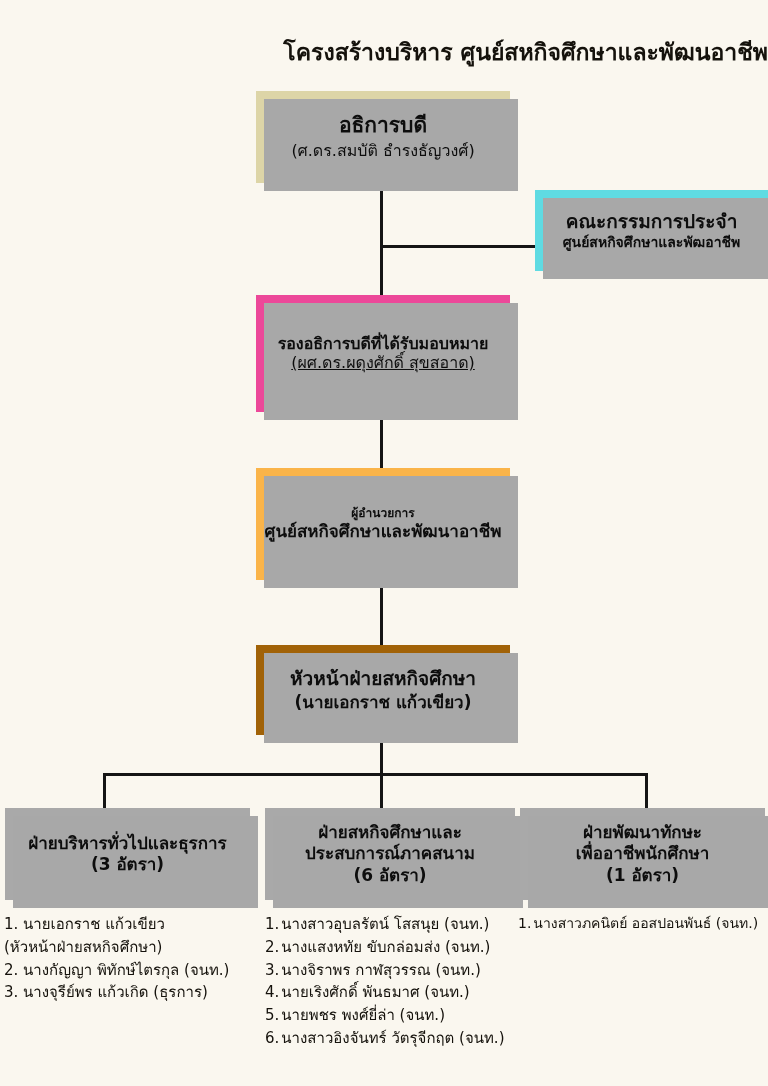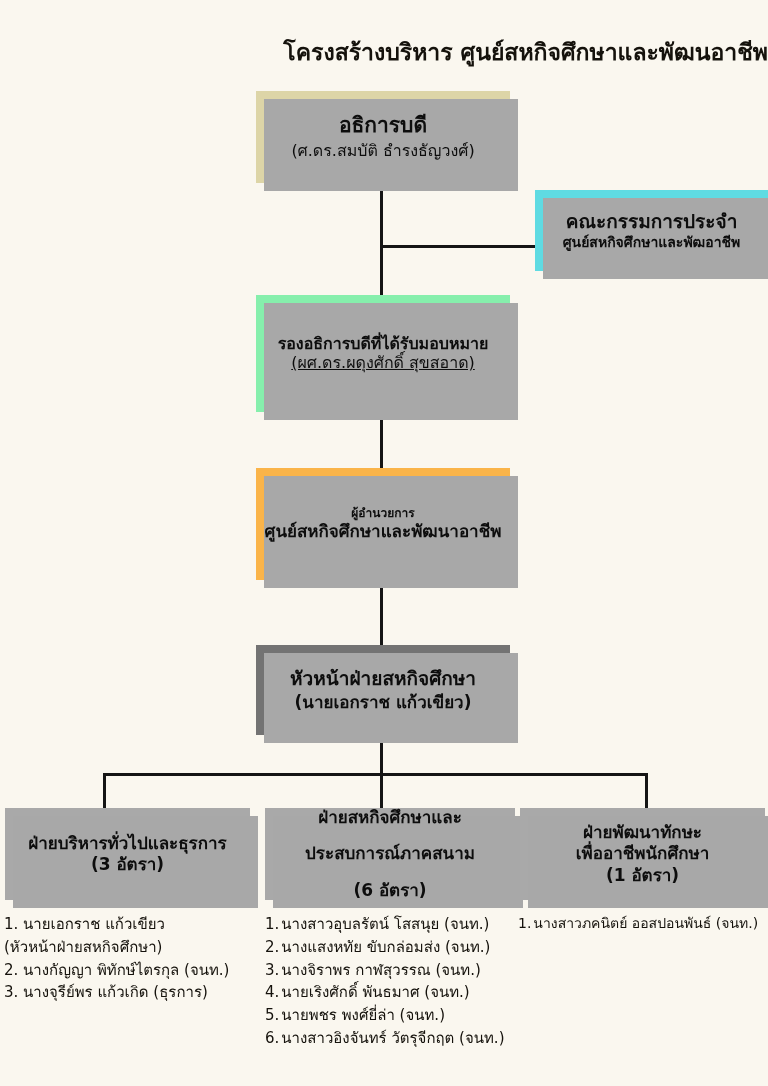--- a/index.html
+++ b/index.html
@@ -78,51 +78,51 @@
   #node-committee {
     left: 535px; top: 190px; width: 233px; height: 81px;
     background: #5fdbe2;
     padding: 0 6px;
   }
   #node-committee .line-main { font-size: 19px; }
   #node-committee .line-sub-bold { font-size: 14px; margin-top: 1px; }
 
   #node-vice {
     left: 256px; top: 295px; width: 254px; height: 117px;
-    background: #86efac;
+    background: #ec4899;
   }
   #node-vice .line-main { font-size: 16px; }
   #node-vice .line-sub  { font-size: 16px; margin-top: 0; text-decoration: underline; }
 
   #node-director {
     left: 256px; top: 468px; width: 254px; height: 112px;
     background: #fab449;
   }
   #node-director .line-main { font-size: 12px; }
   #node-director .line-sub-bold { font-size: 17px; font-family: Liberation Serif, serif; }
   #node-director .line-sub  { font-size: 16px; margin-top: 2px; }
 
   #node-head {
     left: 256px; top: 645px; width: 254px; height: 90px;
-    background: #737373;
+    background: #a16207;
   }
   #node-head .line-main { font-size: 19px; }
   #node-head .line-sub  { font-size: 17px; font-weight: bold; margin-top: 2px; }
 
   .dept-box {
     top: 808px;
     height: 92px;
     background: #a9a9a9;
     padding: 0 6px;
   }
   .dept-box .line-main { font-size: 17px; }
   .dept-box .line-sub  { font-size: 17px; font-weight: bold; margin-top: 1px; }
 
   #node-dept-admin   { left: 5px;   width: 245px; }
-  #node-dept-coop    { left: 265px; width: 250px; gap: 15px; }
+  #node-dept-coop    { left: 265px; width: 250px; }
   #node-dept-skill   { left: 520px; width: 245px; }
 
   
   .conn {
     position: absolute;
     background: #151515;
     z-index: 1;
   }
   .conn-v { width: 3px; }
   .conn-h { height: 3px; }

